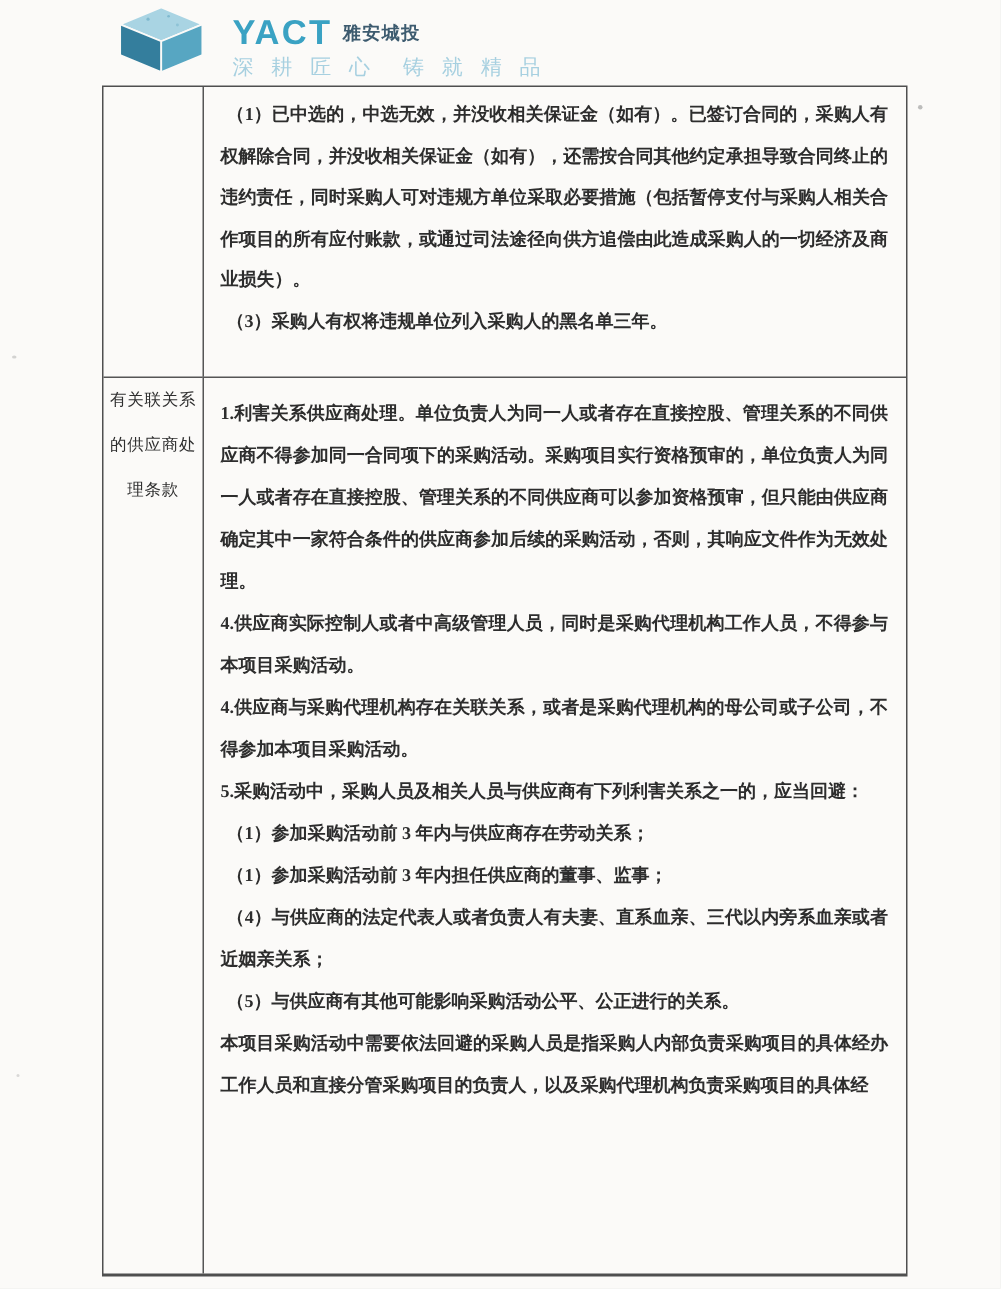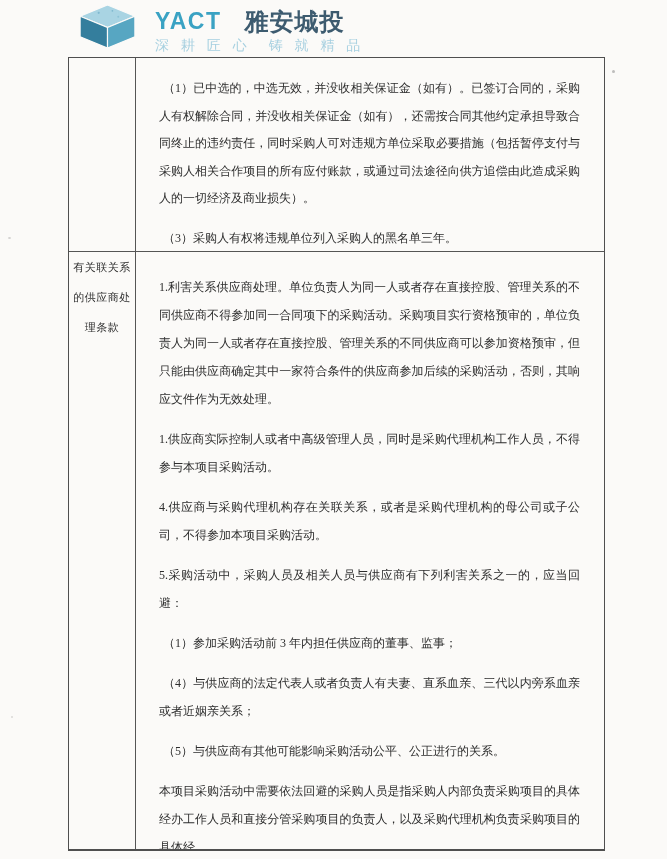--- a/index.html
+++ b/index.html
@@ -6,23 +6,23 @@
   body{background:#e9e9e9;font-family:"Liberation Serif","DejaVu Serif",serif;}
   .page{
     position:relative;width:667px;height:859px;margin:0 auto;
     background:#fbfaf8;overflow:hidden;color:#2e2e2e;
   }
 
   
   .logo{position:absolute;left:79px;top:4px;display:flex;align-items:flex-start;}
   .cube{width:57px;height:45px;flex:0 0 auto;}
   .logo-text{margin-left:19px;padding-top:6px;font-family:"Liberation Sans","DejaVu Sans",sans-serif;}
-  .brand-line{display:flex;align-items:flex-start;line-height:1;gap:16px;}
+  .brand-line{display:flex;align-items:center;line-height:1;}
   .brand-acronym{font-size:23px;font-weight:bold;color:#3aa2c3;letter-spacing:1.5px;}
-  .brand-name{font-size:24px;font-weight:bold;color:#3d5b6f;margin-left:7px;letter-spacing:1px;}
+  .brand-name{font-size:12px;font-weight:bold;color:#3d5b6f;margin-left:7px;letter-spacing:1px;}
   .tagline{
     margin-top:3px;font-size:14px;color:#a7d0e0;letter-spacing:4px;
     filter:blur(0.4px);white-space:nowrap;
   }
 
   
   .doc-table{
     position:absolute;left:68px;top:57px;width:535px;height:791px;
     border:1px solid #4f4f4f;border-bottom-width:2px;
     display:grid;grid-template-columns:66px 1fr;grid-template-rows:193px 1fr;
@@ -32,21 +32,21 @@
   .col-right{border-left:1px solid #555;}
   .row-2{border-top:1px solid #555;}
   .cell-label{
     display:flex;justify-content:center;text-align:center;
     font-size:11px;line-height:30px;color:#2f2f2f;padding:0 3px;
     letter-spacing:0.5px;
   }
   .cell-body{font-size:12px;color:#2d2d2d;text-align:justify;}
   .body-1{padding:5px 12px 0 11px;line-height:27.5px;}
   .body-2{padding:9px 12px 12px 11px;line-height:28px;}
-  .cell-body p{margin:12px;}
+  .cell-body p{margin:0;font-weight:bold;}
   .p-paren{text-indent:4px;}
 
   
   .speck{position:absolute;background:#8a8a8a;border-radius:50%;opacity:.55;}
   .speck-a{left:612px;top:70px;width:3px;height:3px;}
   .speck-b{left:8px;top:237px;width:3px;height:2px;opacity:.35;}
   .speck-c{left:11px;top:716px;width:2px;height:2px;opacity:.3;}
 </style>
 </head>
 <body>
@@ -77,23 +77,24 @@
     <div class="cell cell-body body-1 col-right row-1">
       <p class="p-paren">（1）已中选的，中选无效，并没收相关保证金（如有）。已签订合同的，采购人有权解除合同，并没收相关保证金（如有），还需按合同其他约定承担导致合同终止的违约责任，同时采购人可对违规方单位采取必要措施（包括暂停支付与采购人相关合作项目的所有应付账款，或通过司法途径向供方追偿由此造成采购人的一切经济及商业损失）。</p>
       <p class="p-paren">（3）采购人有权将违规单位列入采购人的黑名单三年。</p>
     </div>
 
     <div class="cell cell-label row-2">
       <span>有关联关系的供应商处理条款</span>
     </div>
     <div class="cell cell-body body-2 col-right row-2">
       <p>1.利害关系供应商处理。单位负责人为同一人或者存在直接控股、管理关系的不同供应商不得参加同一合同项下的采购活动。采购项目实行资格预审的，单位负责人为同一人或者存在直接控股、管理关系的不同供应商可以参加资格预审，但只能由供应商确定其中一家符合条件的供应商参加后续的采购活动，否则，其响应文件作为无效处理。</p>
-      <p>1.供应商实际控制人或者中高级管理人员，同时是采购代理机构工作人员，不得参与本项目采购活动。</p>
+      <p>4.供应商实际控制人或者中高级管理人员，同时是采购代理机构工作人员，不得参与本项目采购活动。</p>
       <p>4.供应商与采购代理机构存在关联关系，或者是采购代理机构的母公司或子公司，不得参加本项目采购活动。</p>
       <p>5.采购活动中，采购人员及相关人员与供应商有下列利害关系之一的，应当回避：</p>
+      <p class="p-paren">（1）参加采购活动前 3 年内与供应商存在劳动关系；</p>
       <p class="p-paren">（1）参加采购活动前 3 年内担任供应商的董事、监事；</p>
       <p class="p-paren">（4）与供应商的法定代表人或者负责人有夫妻、直系血亲、三代以内旁系血亲或者近姻亲关系；</p>
       <p class="p-paren">（5）与供应商有其他可能影响采购活动公平、公正进行的关系。</p>
       <p>本项目采购活动中需要依法回避的采购人员是指采购人内部负责采购项目的具体经办工作人员和直接分管采购项目的负责人，以及采购代理机构负责采购项目的具体经</p>
     </div>
   </div>
 
   <span class="speck speck-a"></span>
   <span class="speck speck-b"></span>
   <span class="speck speck-c"></span>

